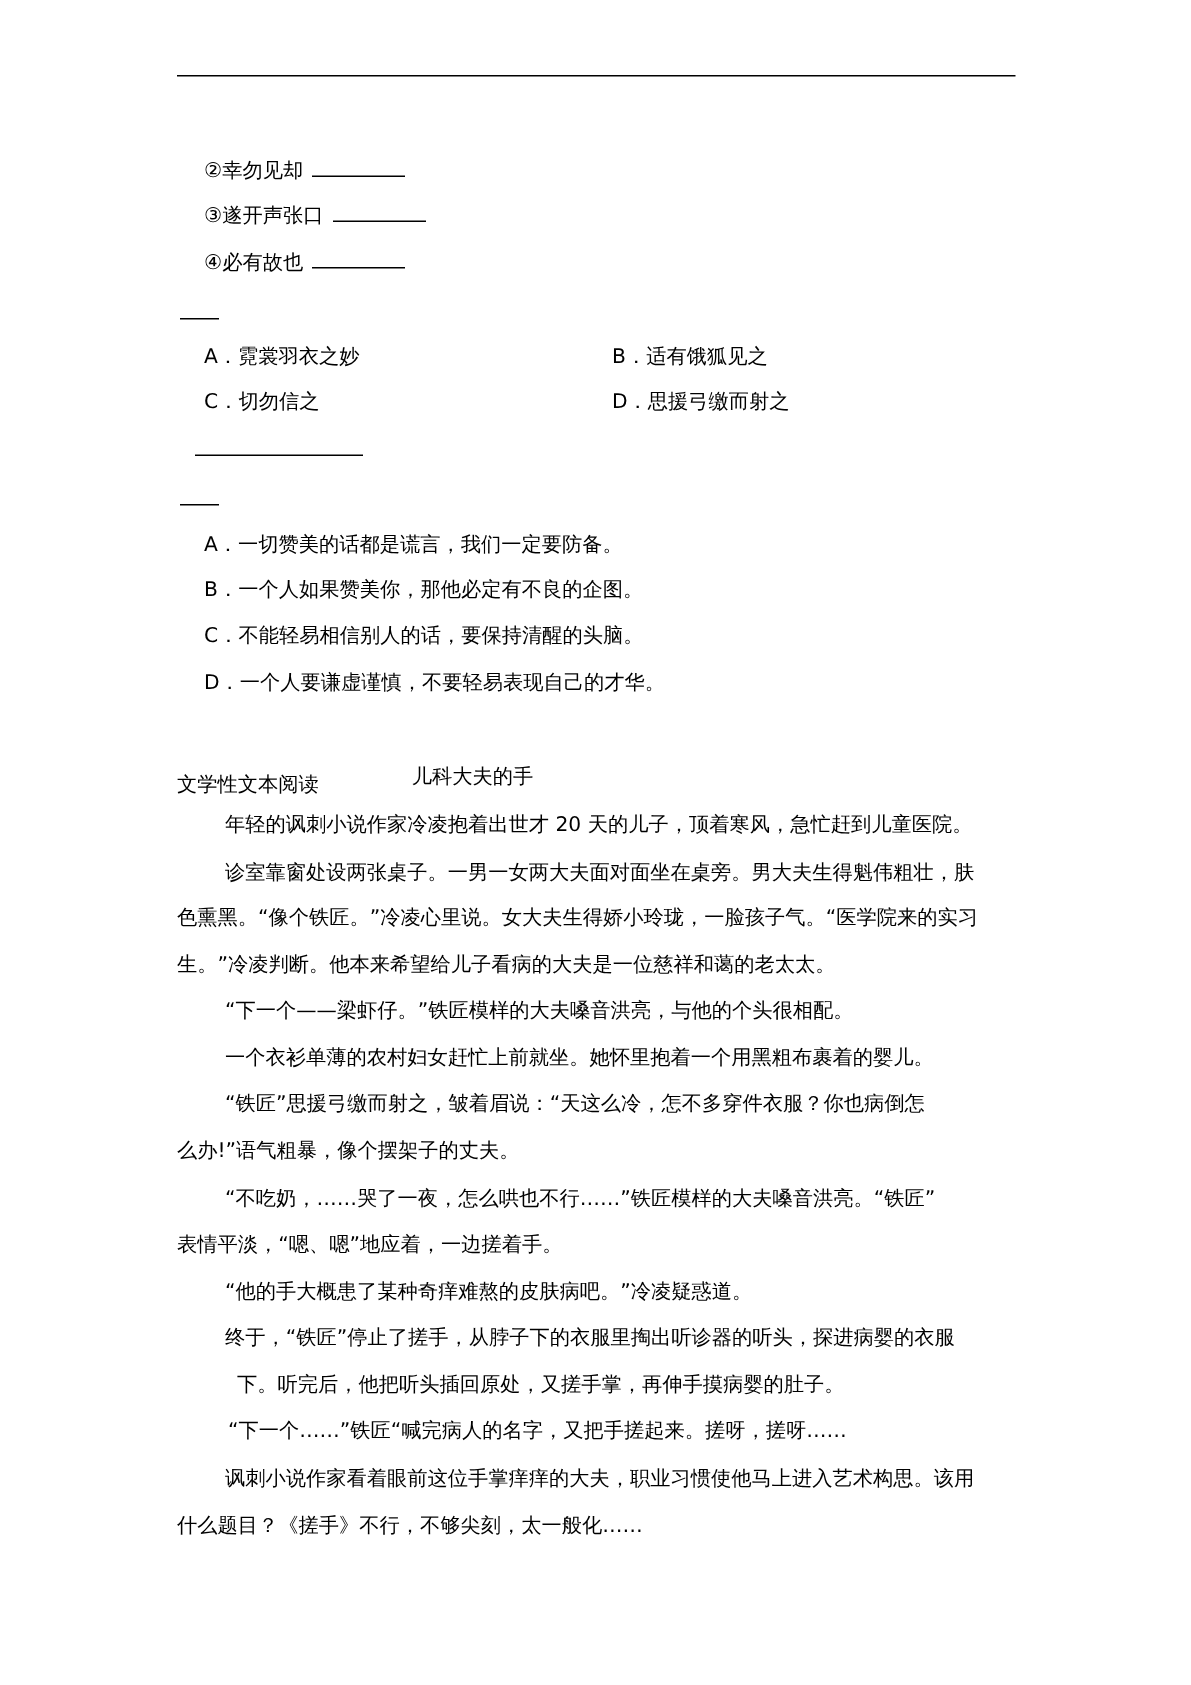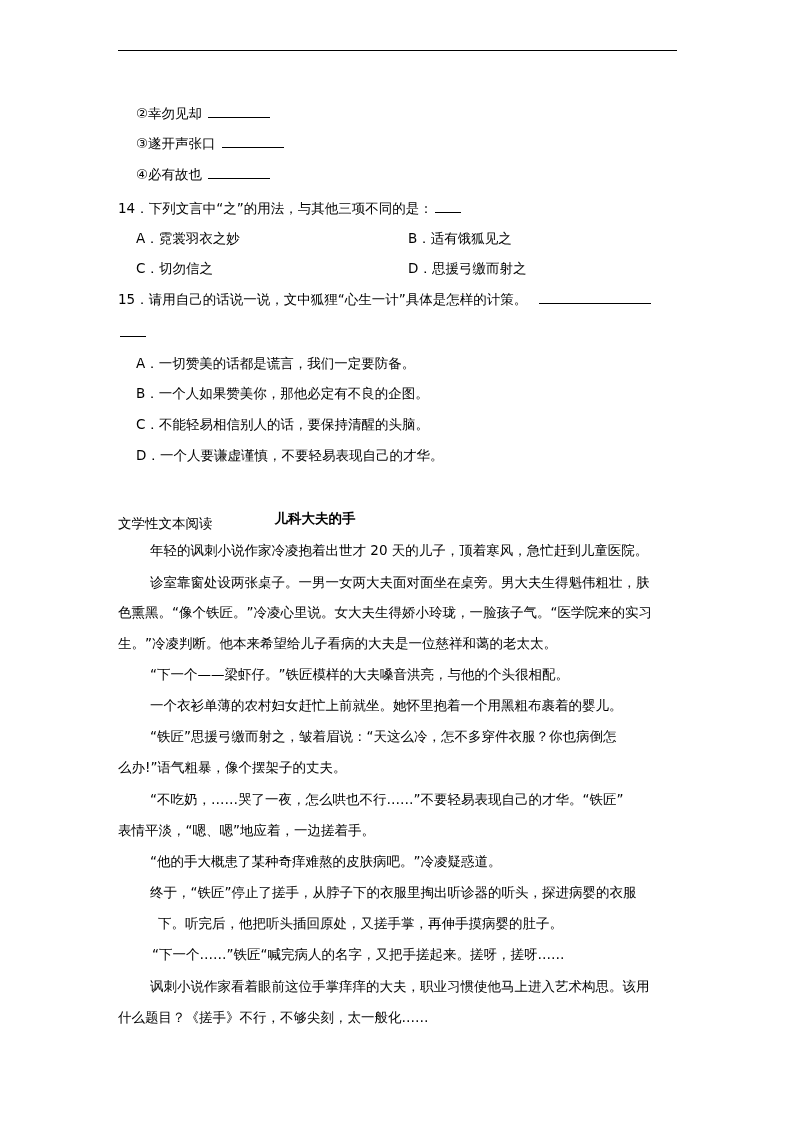--- a/index.html
+++ b/index.html
@@ -8,47 +8,47 @@
     font-family: "DejaVu Sans", "Liberation Sans", sans-serif;
     color: #000000; font-size: 13.5px;
   }
   .header-rule {
     position: absolute; left: 118px; top: 50px; width: 559px; height: 0;
     border-top: 1px solid #000;
   }
   .line { position: absolute; white-space: nowrap; line-height: 20px; }
   .blank { display: inline-block; border-bottom: 1px solid #000; height: 14px; vertical-align: baseline; margin-left: 6px; }
   .opt { position: absolute; white-space: nowrap; line-height: 20px; }
-  .title { position: absolute; left: 0; width: 630px; text-align: center; line-height: 20px; font-weight: bold; }
+  .title { position: absolute; left: 0; width: 630px; text-align: center; line-height: 20px; }
 </style>
 </head>
 <body>
 
 <div class="header-rule"></div>
 
 <div class="line" style="left:136px; top:103px;">
   <span>②幸勿见却</span><span class="blank" style="width:62px"></span>
 </div>
 <div class="line" style="left:136px; top:133px;">
   <span>③遂开声张口</span><span class="blank" style="width:62px"></span>
 </div>
 <div class="line" style="left:136px; top:164px;">
   <span>④必有故也</span><span class="blank" style="width:62px"></span>
 </div>
 
 <div class="line" style="left:118px; top:198px;">
-  <span>14．下列文言中“之”的用法，与其他三项不同的是：</span><span class="blank" style="width:26px; margin-left:2px"></span>
+  <span class="blank" style="width:26px; margin-left:2px"></span>
 </div>
 <div class="opt" style="left:136px; top:228px;">A．霓裳羽衣之妙</div>
 <div class="opt" style="left:408px; top:228px;">B．适有饿狐见之</div>
 <div class="opt" style="left:136px; top:258px;">C．切勿信之</div>
 <div class="opt" style="left:408px; top:258px;">D．思援弓缴而射之</div>
 
 <div class="line" style="left:118px; top:289px;">
-  <span>15．请用自己的话说一说，文中狐狸“心生一计”具体是怎样的计策。</span><span class="blank" style="width:112px; margin-left:12px"></span>
+  <span class="blank" style="width:112px; margin-left:12px"></span>
 </div>
 
 <div class="line" style="left:118px; top:322px;">
   <span class="blank" style="width:26px; margin-left:2px"></span>
 </div>
 <div class="opt" style="left:136px; top:353px;">A．一切赞美的话都是谎言，我们一定要防备。</div>
 <div class="opt" style="left:136px; top:383px;">B．一个人如果赞美你，那他必定有不良的企图。</div>
 <div class="opt" style="left:136px; top:414px;">C．不能轻易相信别人的话，要保持清醒的头脑。</div>
 <div class="opt" style="left:136px; top:445px;">D．一个人要谦虚谨慎，不要轻易表现自己的才华。</div>
 
@@ -57,20 +57,20 @@
 <div class="title" style="top:508px;">儿科大夫的手</div>
 
 <div class="line" style="left:150px; top:540px;">年轻的讽刺小说作家冷凌抱着出世才 20 天的儿子，顶着寒风，急忙赶到儿童医院。</div>
 <div class="line" style="left:150px; top:572px;">诊室靠窗处设两张桌子。一男一女两大夫面对面坐在桌旁。男大夫生得魁伟粗壮，肤</div>
 <div class="line" style="left:118px; top:602px;">色熏黑。“像个铁匠。”冷凌心里说。女大夫生得娇小玲珑，一脸孩子气。“医学院来的实习</div>
 <div class="line" style="left:118px; top:633px;">生。”冷凌判断。他本来希望给儿子看病的大夫是一位慈祥和蔼的老太太。</div>
 <div class="line" style="left:150px; top:664px;">“下一个——梁虾仔。”铁匠模样的大夫嗓音洪亮，与他的个头很相配。</div>
 <div class="line" style="left:150px; top:695px;">一个衣衫单薄的农村妇女赶忙上前就坐。她怀里抱着一个用黑粗布裹着的婴儿。</div>
 <div class="line" style="left:150px; top:726px;">“铁匠”思援弓缴而射之，皱着眉说：“天这么冷，怎不多穿件衣服？你也病倒怎</div>
 <div class="line" style="left:118px; top:757px;">么办!”语气粗暴，像个摆架子的丈夫。</div>
-<div class="line" style="left:150px; top:789px;">“不吃奶，……哭了一夜，怎么哄也不行……”不要轻易表现自己的才华。“铁匠”</div>
+<div class="line" style="left:150px; top:789px;">“不吃奶，……哭了一夜，怎么哄也不行……”铁匠模样的大夫嗓音洪亮。“铁匠”</div>
 <div class="line" style="left:118px; top:820px;">表情平淡，“嗯、嗯”地应着，一边搓着手。</div>
 <div class="line" style="left:150px; top:851px;">“他的手大概患了某种奇痒难熬的皮肤病吧。”冷凌疑惑道。</div>
 <div class="line" style="left:150px; top:882px;">终于，“铁匠”停止了搓手，从脖子下的衣服里掏出听诊器的听头，探进病婴的衣服</div>
 <div class="line" style="left:118px; top:913px;margin-left:40px;">下。听完后，他把听头插回原处，又搓手掌，再伸手摸病婴的肚子。</div>
 <div class="line" style="left:152px; top:944px;">“下一个……”铁匠“喊完病人的名字，又把手搓起来。搓呀，搓呀……</div>
 <div class="line" style="left:150px; top:976px;">讽刺小说作家看着眼前这位手掌痒痒的大夫，职业习惯使他马上进入艺术构思。该用</div>
 <div class="line" style="left:118px; top:1007px;">什么题目？《搓手》不行，不够尖刻，太一般化……</div>
 
 </body></html>

